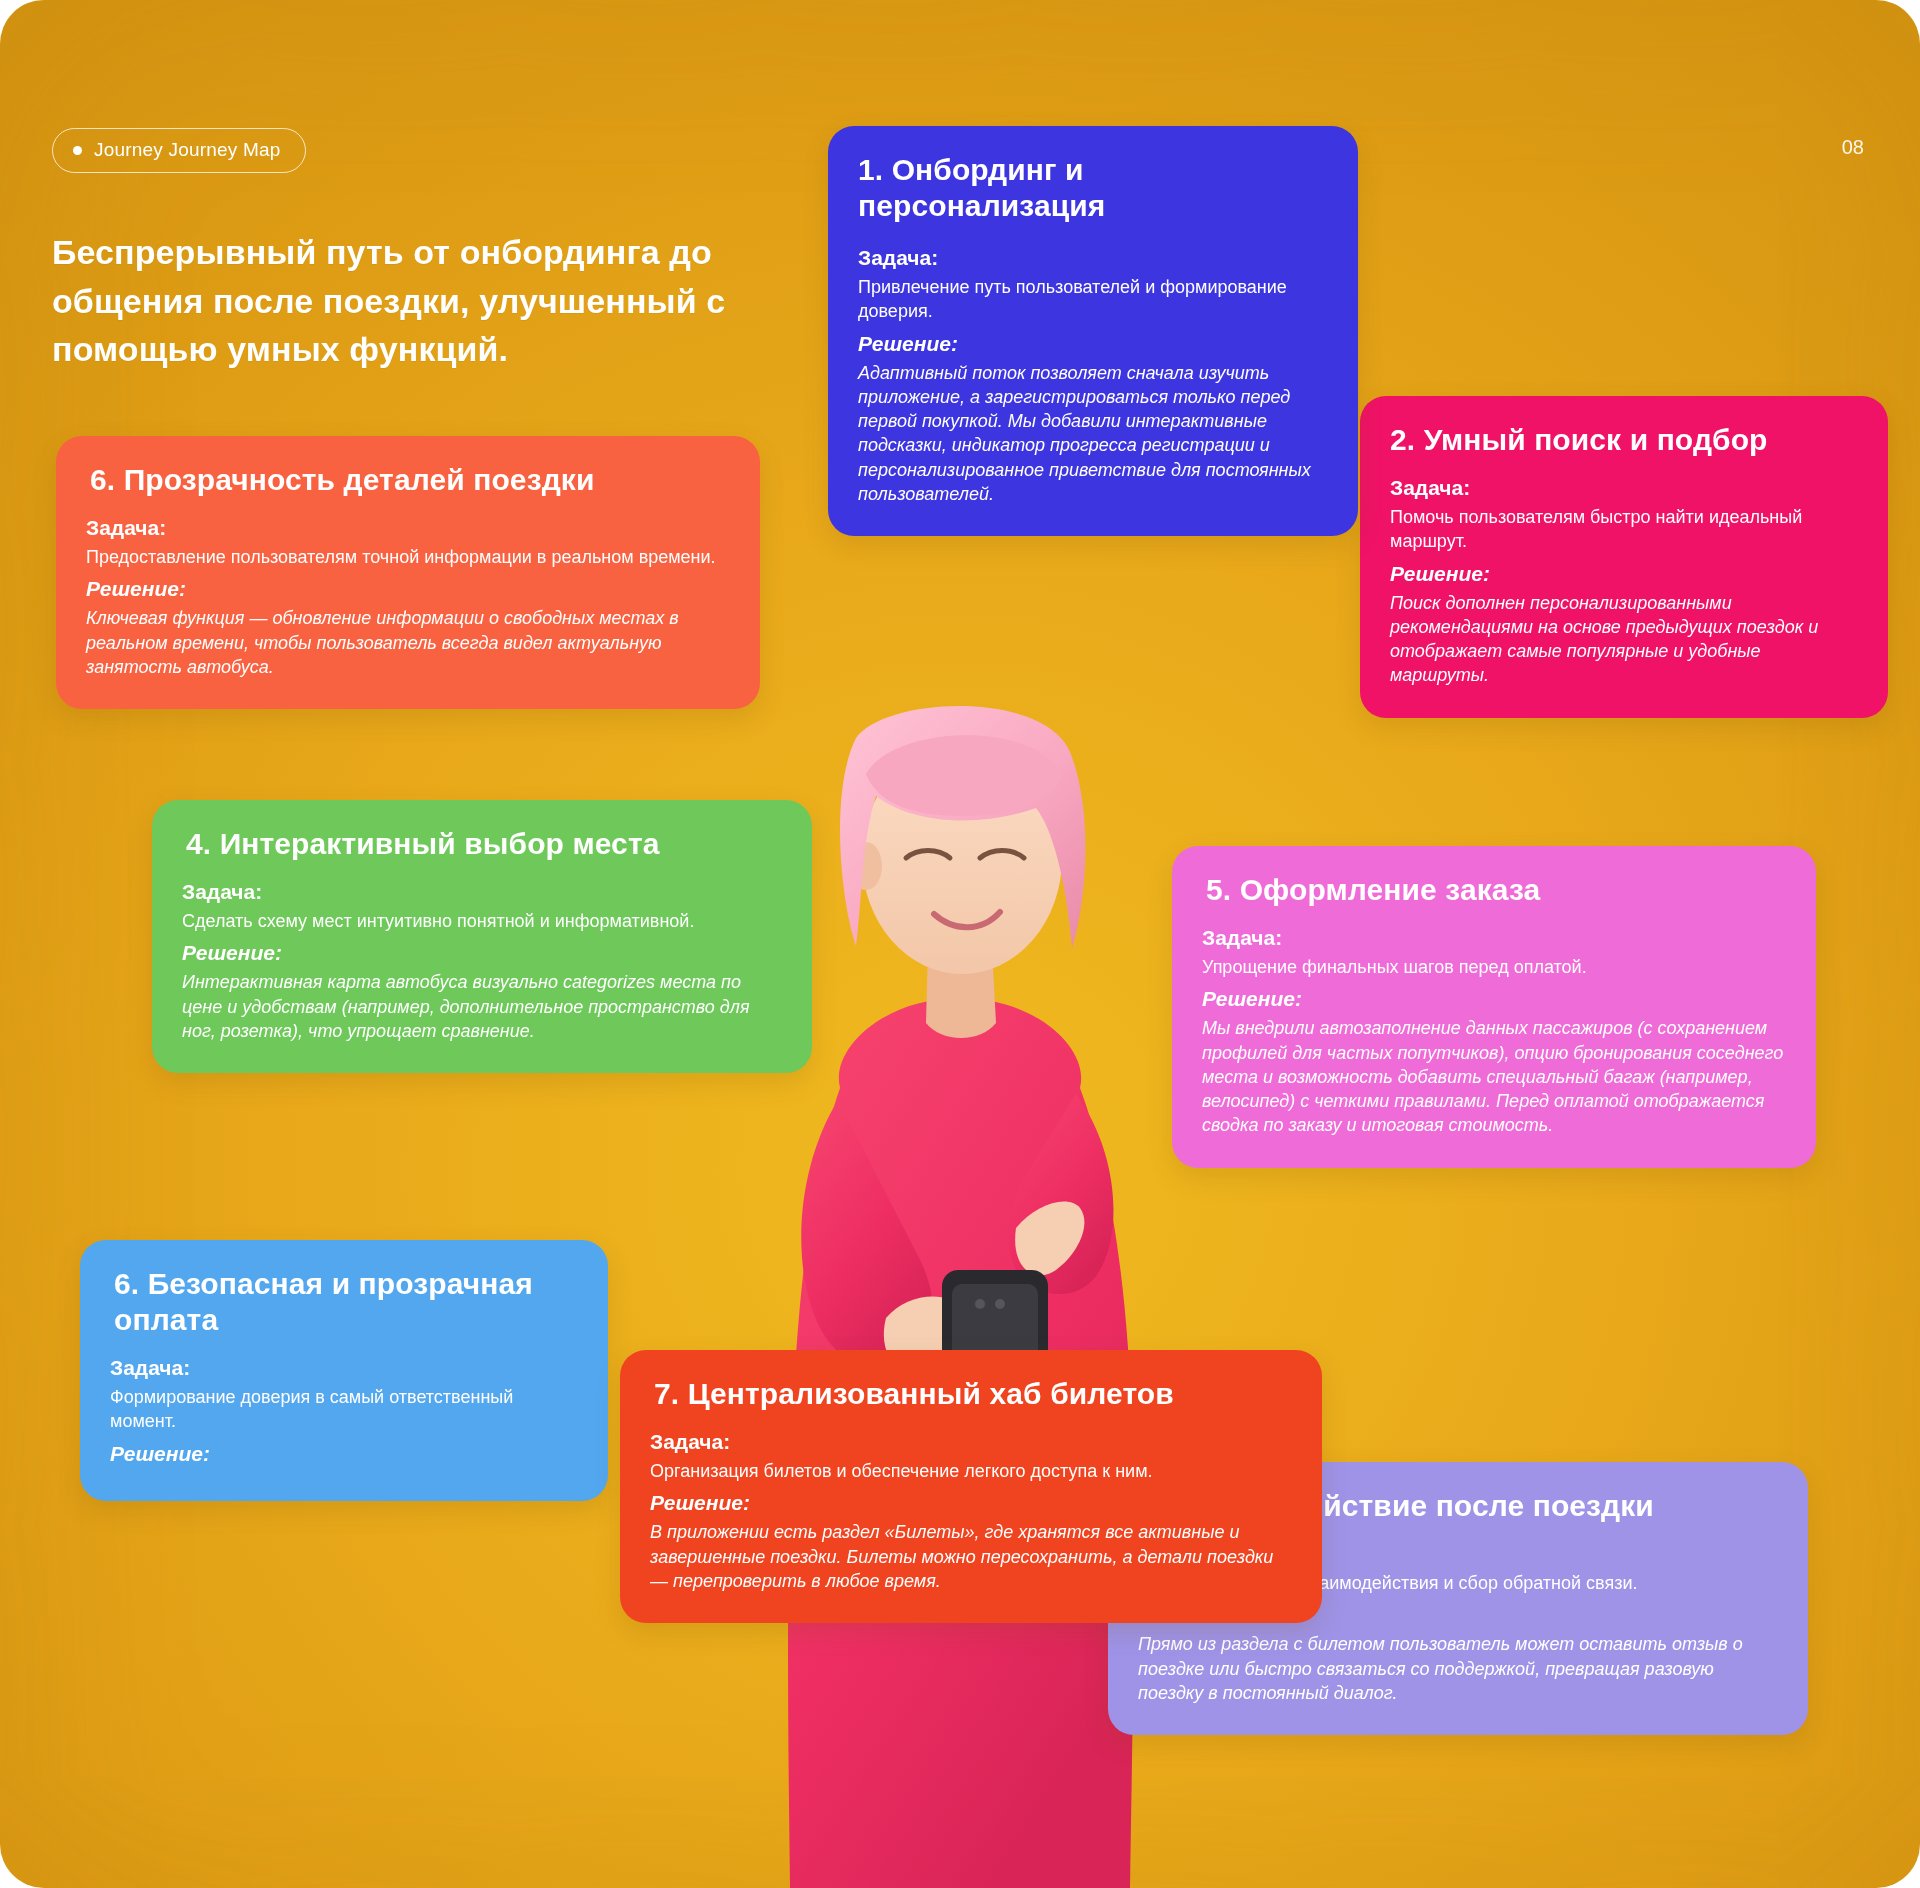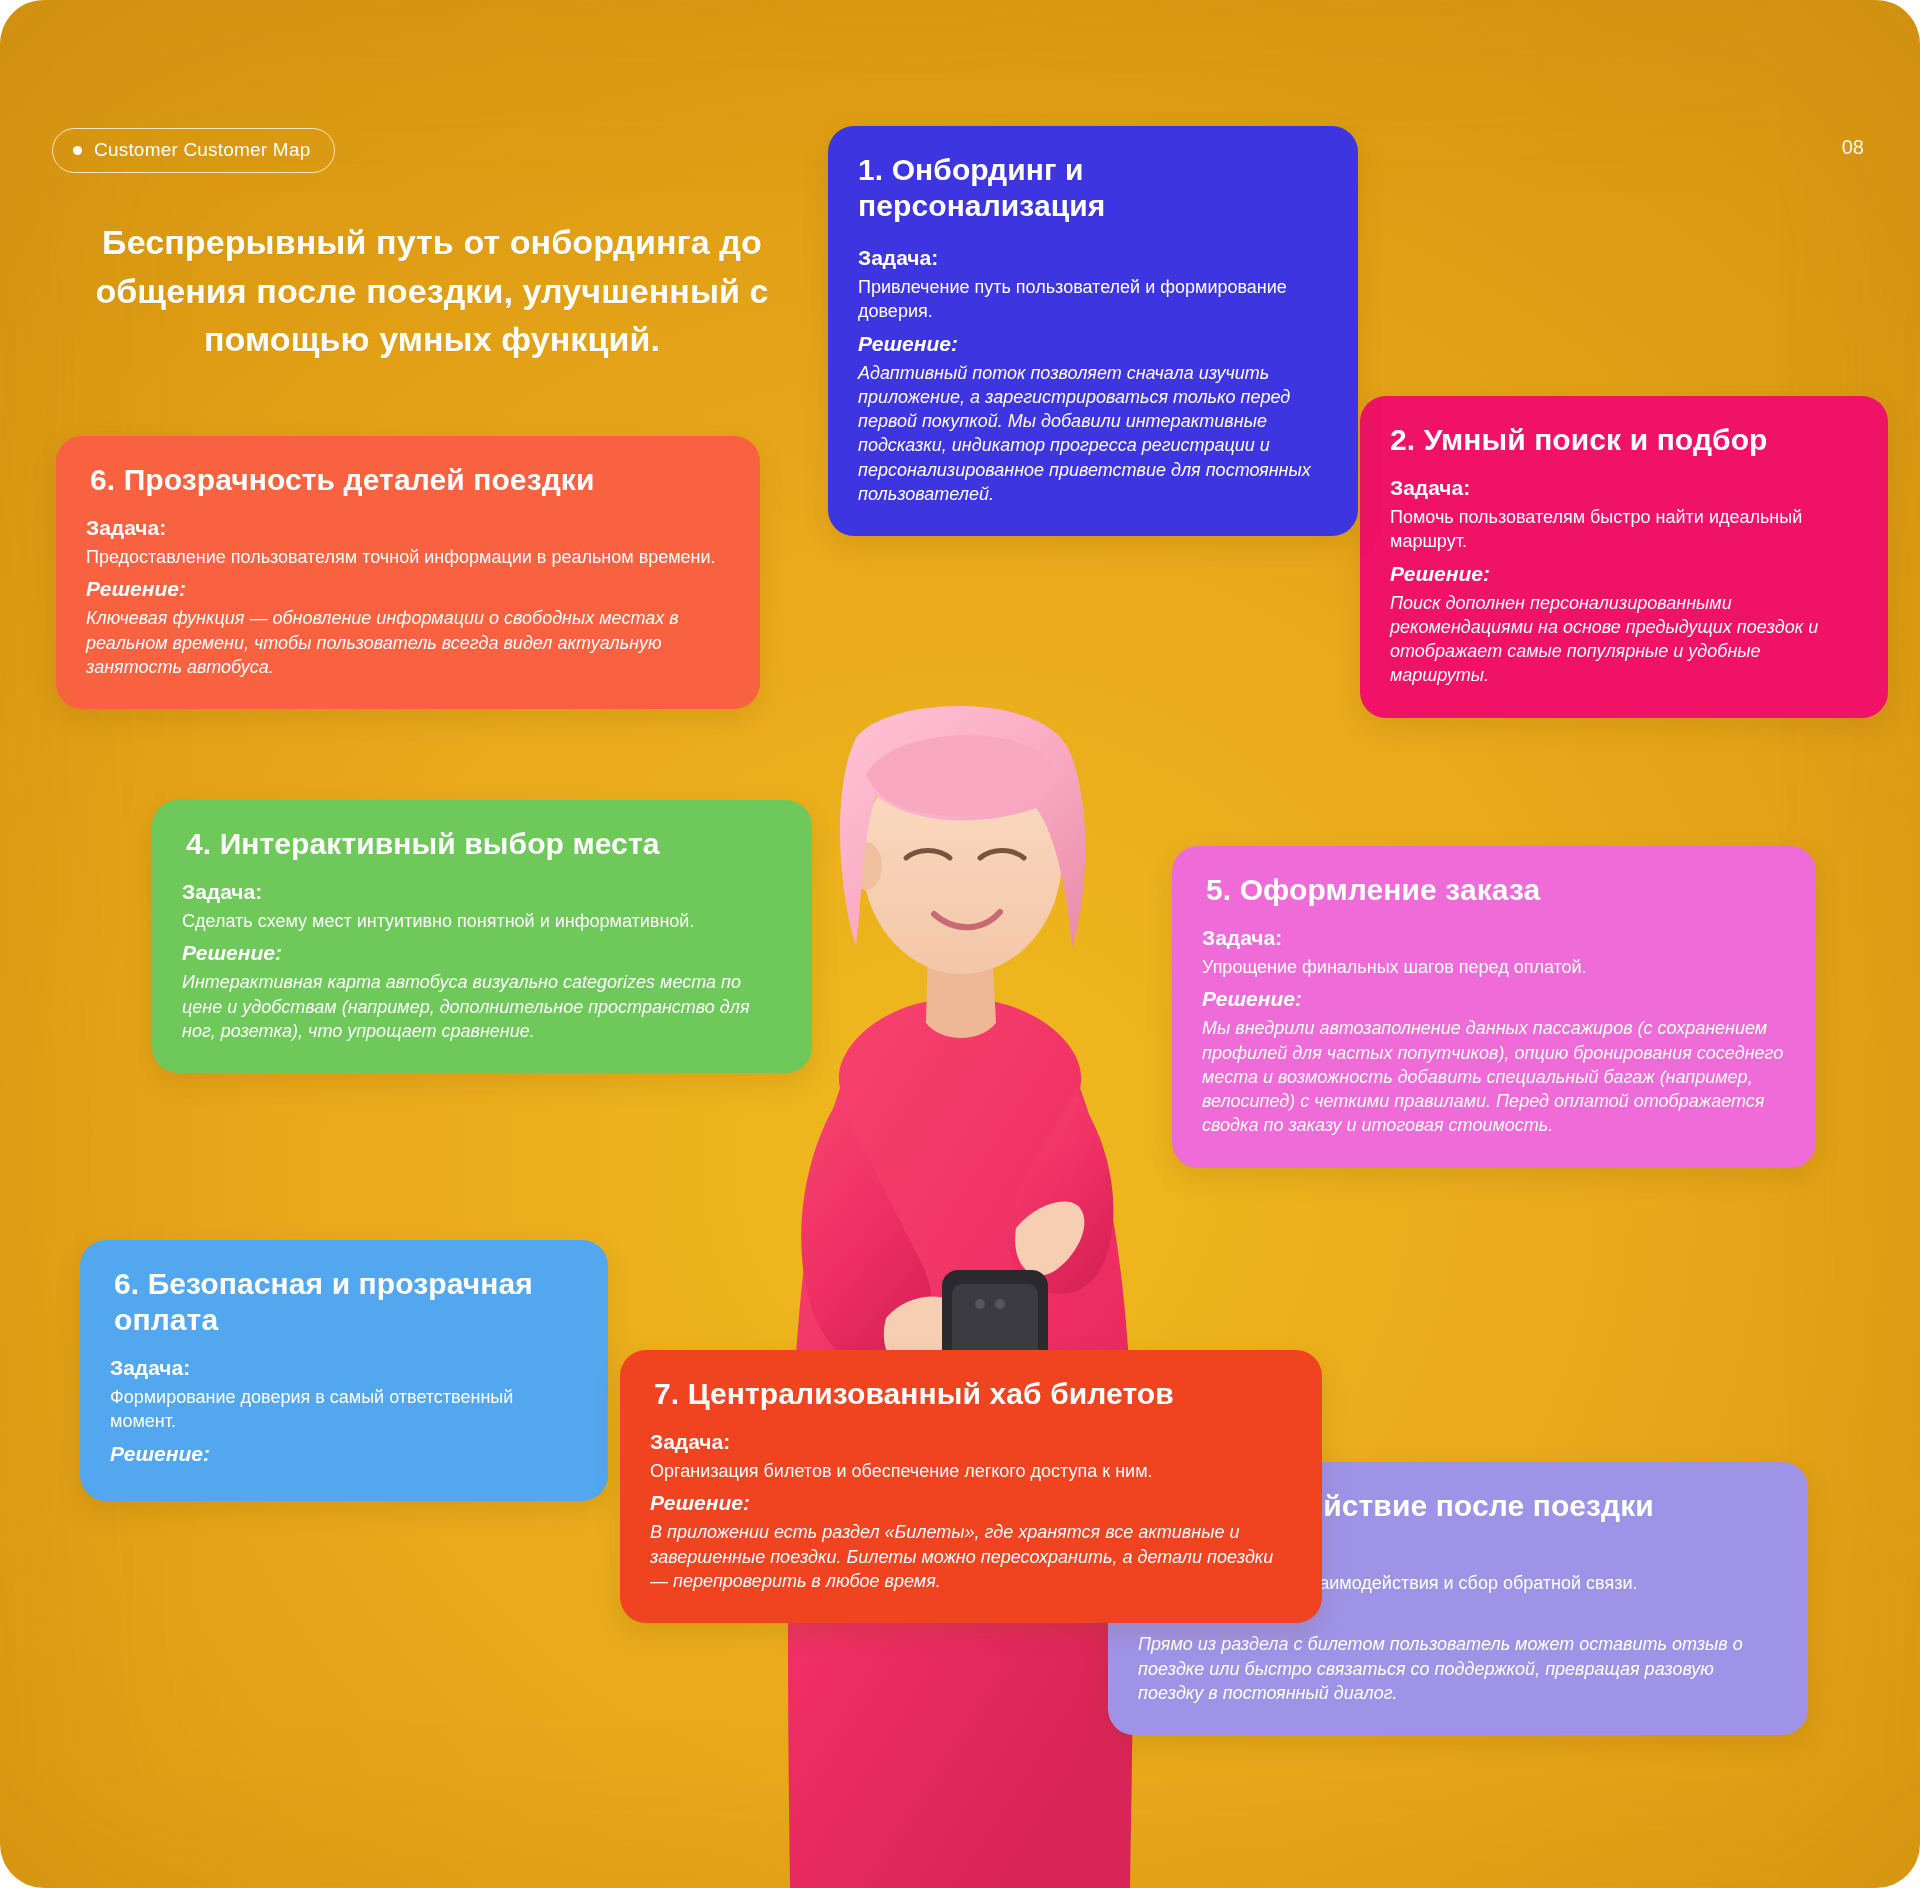--- a/index.html
+++ b/index.html
@@ -44,30 +44,29 @@
   }
   .badge .dot {
     width: 9px; height: 9px;
     border-radius: 50%;
     background: #fff;
     display: inline-block;
   }
   .headline {
     position: absolute;
     left: 52px;
-    top: 218px;
+    top: 228px;
     width: 760px;
     color: #ffffff;
     font-size: 34px;
     line-height: 1.43;
     font-weight: 700;
     letter-spacing: 0.1px;
     z-index: 6;
     text-shadow: 0 1px 0 rgba(150,95,0,0.12);
-    text-align: center;
   }
   .page-num {
     position: absolute;
     right: 56px;
     top: 136px;
     color: rgba(255,255,255,0.92);
     font-size: 20px;
     z-index: 6;
   }
 
@@ -122,21 +121,21 @@
 
   #card3 h3, #card4 h3, #card5 h3, #card6 h3, #card7 h3, #card8 h3 { padding-left: 4px; }
 </style>
 </head>
 <body>
 
 <div class="page">
 
   <div class="badge">
     <span class="dot"></span>
-    <span>Customer Customer Map</span>
+    <span>Journey Journey Map</span>
   </div>
 
   <div class="page-num">08</div>
 
   <div class="headline">Беспрерывный путь от онбординга до общения после поездки, улучшенный с помощью умных функций.</div>
 
   <svg class="person" viewBox="0 0 560 1360" xmlns="http://www.w3.org/2000/svg">
     <defs>
       <linearGradient id="hairG" x1="0" y1="0" x2="1" y2="1">
         <stop offset="0%" stop-color="#ffc4d6"></stop>

